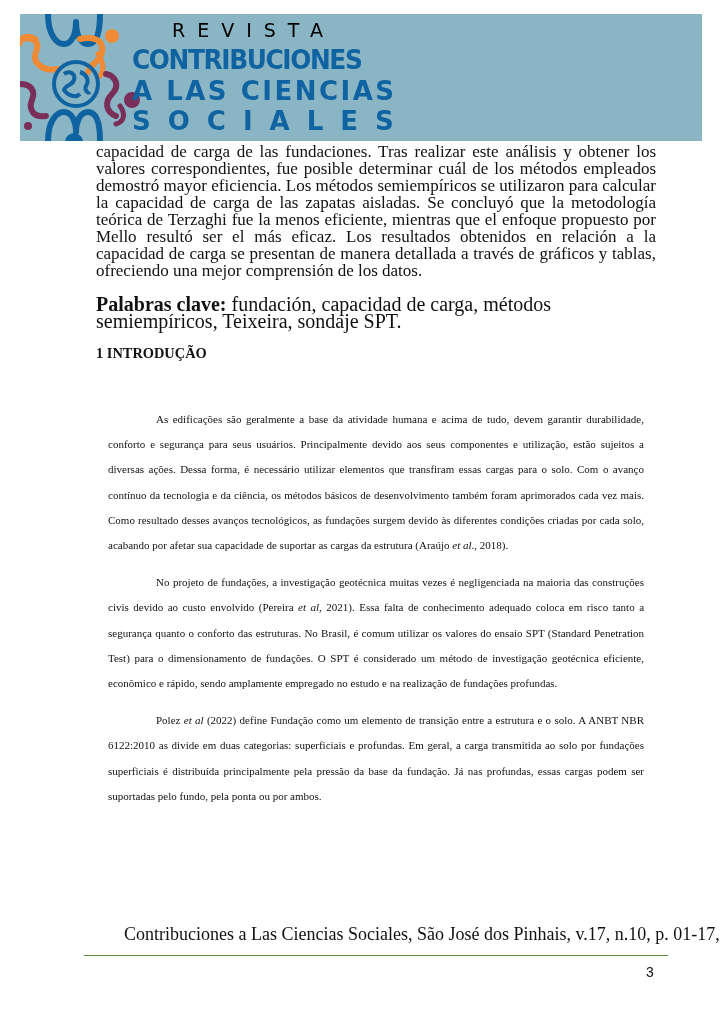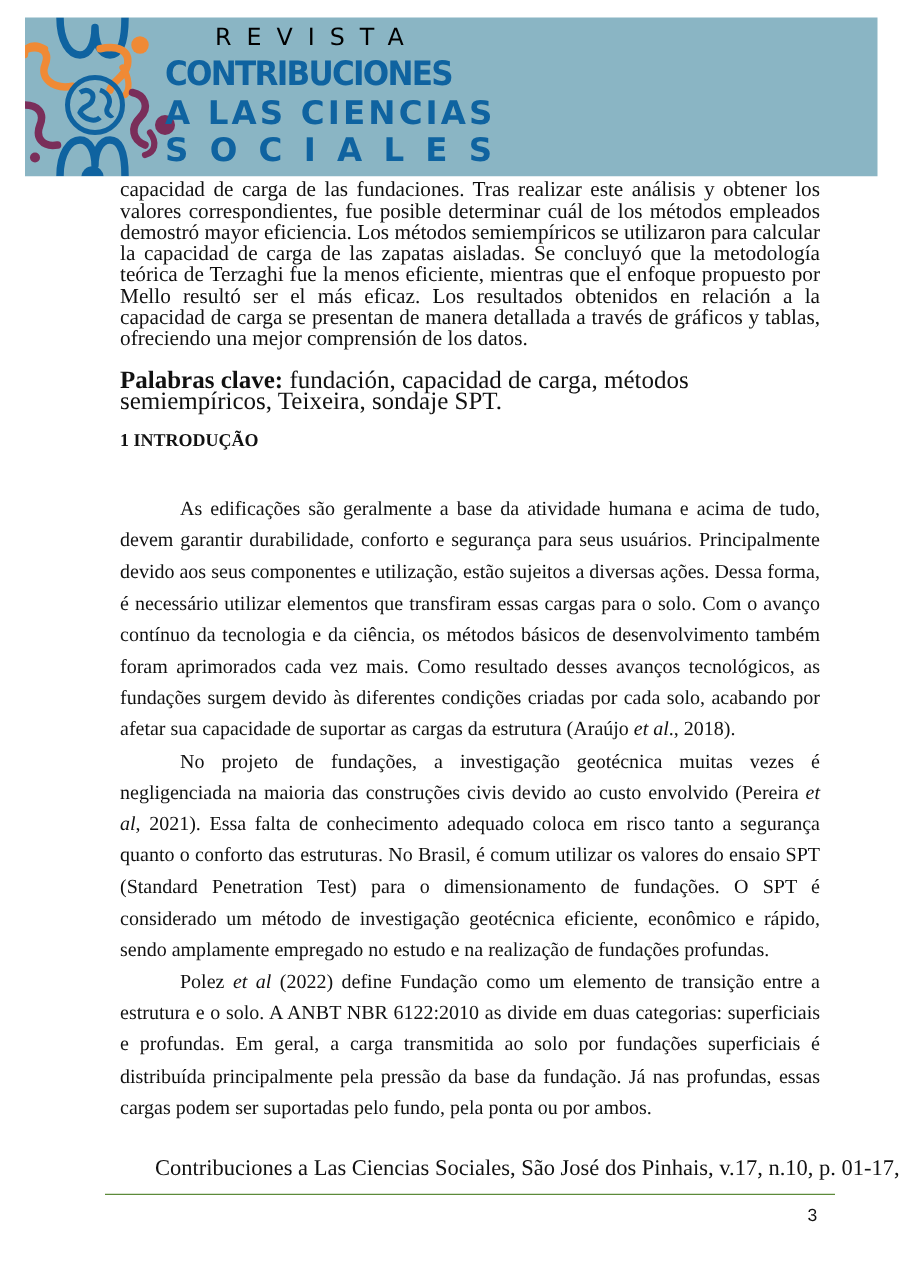--- a/index.html
+++ b/index.html
@@ -16,21 +16,21 @@
       transform: scaleX(0.92); transform-origin: left; white-space: nowrap; }
     .mast .l2 { position: absolute; left: 0; top: 62px; font-size: 26px; letter-spacing: 2.5px; white-space: nowrap; }
     .mast .l3 { position: absolute; left: 0; top: 92px; font-size: 26px; letter-spacing: 17px; white-space: nowrap; }
 
     .content { position: absolute; left: 96px; top: 143px; width: 560px; }
     .abstract { font-size: 17px; line-height: 17px; text-align: justify; margin: 0; }
     .keywords { font-size: 20px; line-height: 17px; margin: 17px 0 0 0; }
     .keywords b { font-weight: bold; }
     .heading { font-size: 14.4px; font-weight: bold; margin: 0; position: absolute; top: 202px; left: 0; }
     .body { position: absolute; top: 252px; left: 0; width: 560px; }
-    .body p { font-size: 16px; line-height: 25.2px; text-align: justify; text-indent: 48px; margin: 0; }
+    .body p { font-size: 11px; line-height: 25.2px; text-align: justify; text-indent: 48px; margin: 12px; }
     .footer-line { position: absolute; left: 84px; top: 955px; width: 584px; height: 1px; background: #5d8a3a; }
     .footer-text { position: absolute; left: 124px; top: 924px; font-size: 18px; color: #111; white-space: nowrap; }
     .page-num { position: absolute; left: 646px; top: 964px; font-size: 14px;
       font-family: "Liberation Sans", "DejaVu Sans", sans-serif; }
   </style>
 </head>
 <body>
 
 <div class="banner">
   <svg class="logo" viewBox="0 0 125 127">

